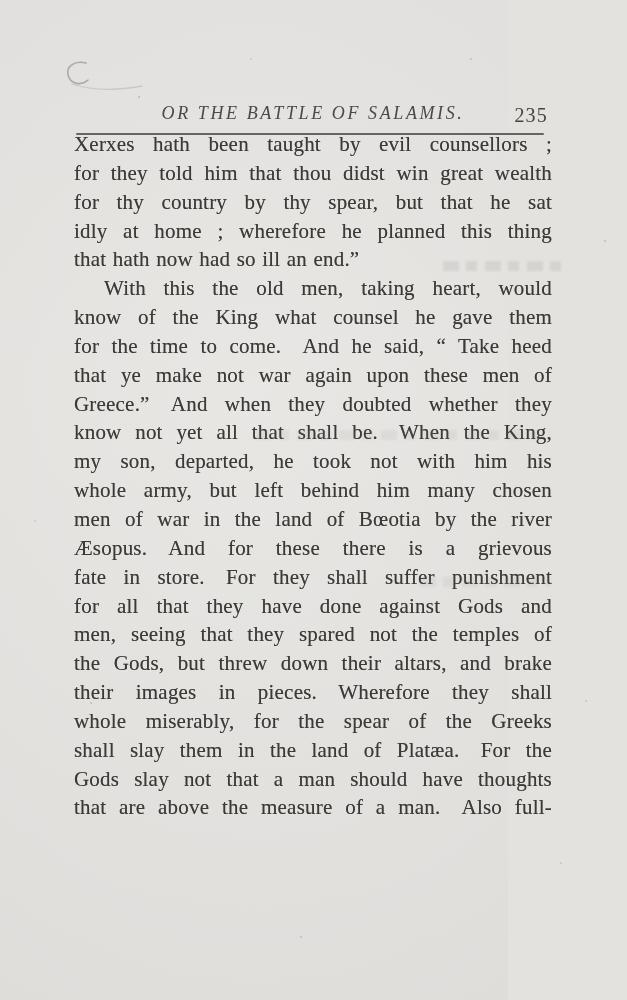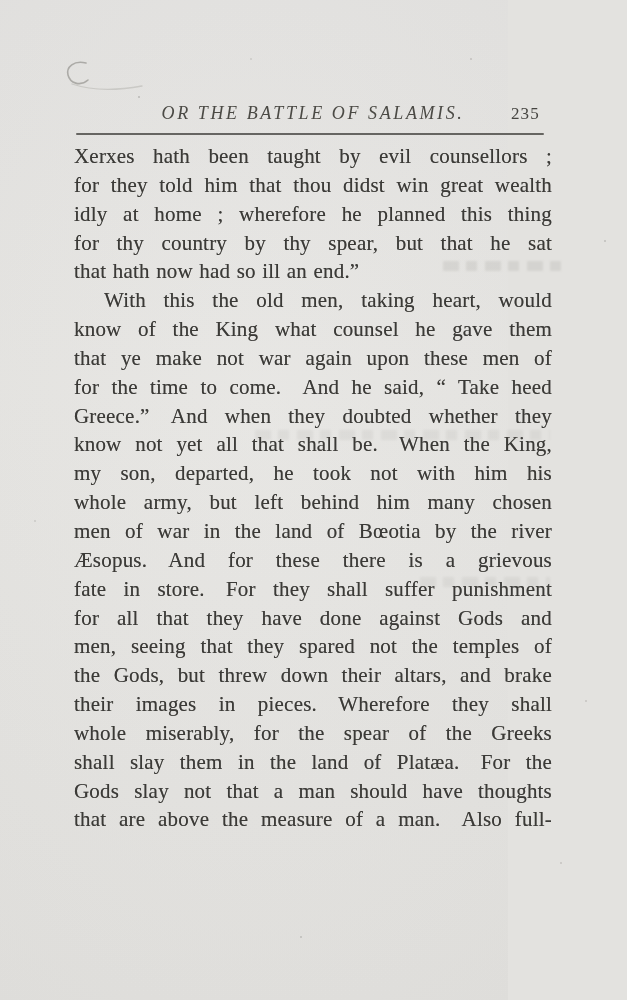--- a/index.html
+++ b/index.html
@@ -59,40 +59,40 @@
     width: 100%;
     text-align: center;
     font-style: italic;
     font-size: 18px;
     letter-spacing: 2.6px;
     color: #4b4a45;
     white-space: nowrap;
   }
   .page-number {
     position: absolute;
-    right: 12px;
+    right: 4px;
     top: 1px;
-    font-size: 17px;
+    font-size: 20px;
     letter-spacing: 1.2px;
     color: #454440;
   }
   .header-rule {
     position: absolute;
     left: 76px;
     top: 133px;
     width: 468px;
     height: 1.6px;
     background: #504f4b;
     opacity: 0.85;
     border-radius: 1px;
   }
   .page-body {
     position: absolute;
     left: 74px;
-    top: 142px;
+    top: 130px;
     width: 478px;
     font-size: 21px;
     line-height: 28.85px;
     letter-spacing: 0.2px;
     word-spacing: 1px;
     color: #3b3a37;
     text-shadow: 0 0 0.5px rgba(59,58,55,0.55);
   }
   .line {
     text-align: justify;
@@ -136,29 +136,29 @@
     <span class="running-title">OR THE BATTLE OF SALAMIS.</span>
     <span class="page-number">235</span>
   </div>
 
   <div class="header-rule"></div>
 
   <div class="page-body">
       <div class="paragraph">
         <div class="line">Xerxes hath been taught by evil counsellors ;</div>
         <div class="line">for they told him that thou didst win great wealth</div>
+        <div class="line">for thy country by thy spear, but that he sat</div>
         <div class="line">idly at home ; wherefore he planned this thing</div>
-        <div class="line">for thy country by thy spear, but that he sat</div>
         <div class="line para-end">that hath now had so ill an end.”</div>
       </div>
       <div class="paragraph">
         <div class="line indent">With this the old men, taking heart, would</div>
         <div class="line">know of the King what counsel he gave them</div>
+        <div class="line">for the time to come. And he said, “ Take heed</div>
         <div class="line">that ye make not war again upon these men of</div>
-        <div class="line">for the time to come. And he said, “ Take heed</div>
         <div class="line">Greece.” And when they doubted whether they</div>
         <div class="line">know not yet all that shall be. When the King,</div>
         <div class="line">my son, departed, he took not with him his</div>
         <div class="line">whole army, but left behind him many chosen</div>
         <div class="line">men of war in the land of Bœotia by the river</div>
         <div class="line">Æsopus. And for these there is a grievous</div>
         <div class="line">fate in store. For they shall suffer punishment</div>
         <div class="line">for all that they have done against Gods and</div>
         <div class="line">men, seeing that they spared not the temples of</div>
         <div class="line">the Gods, but threw down their altars, and brake</div>

